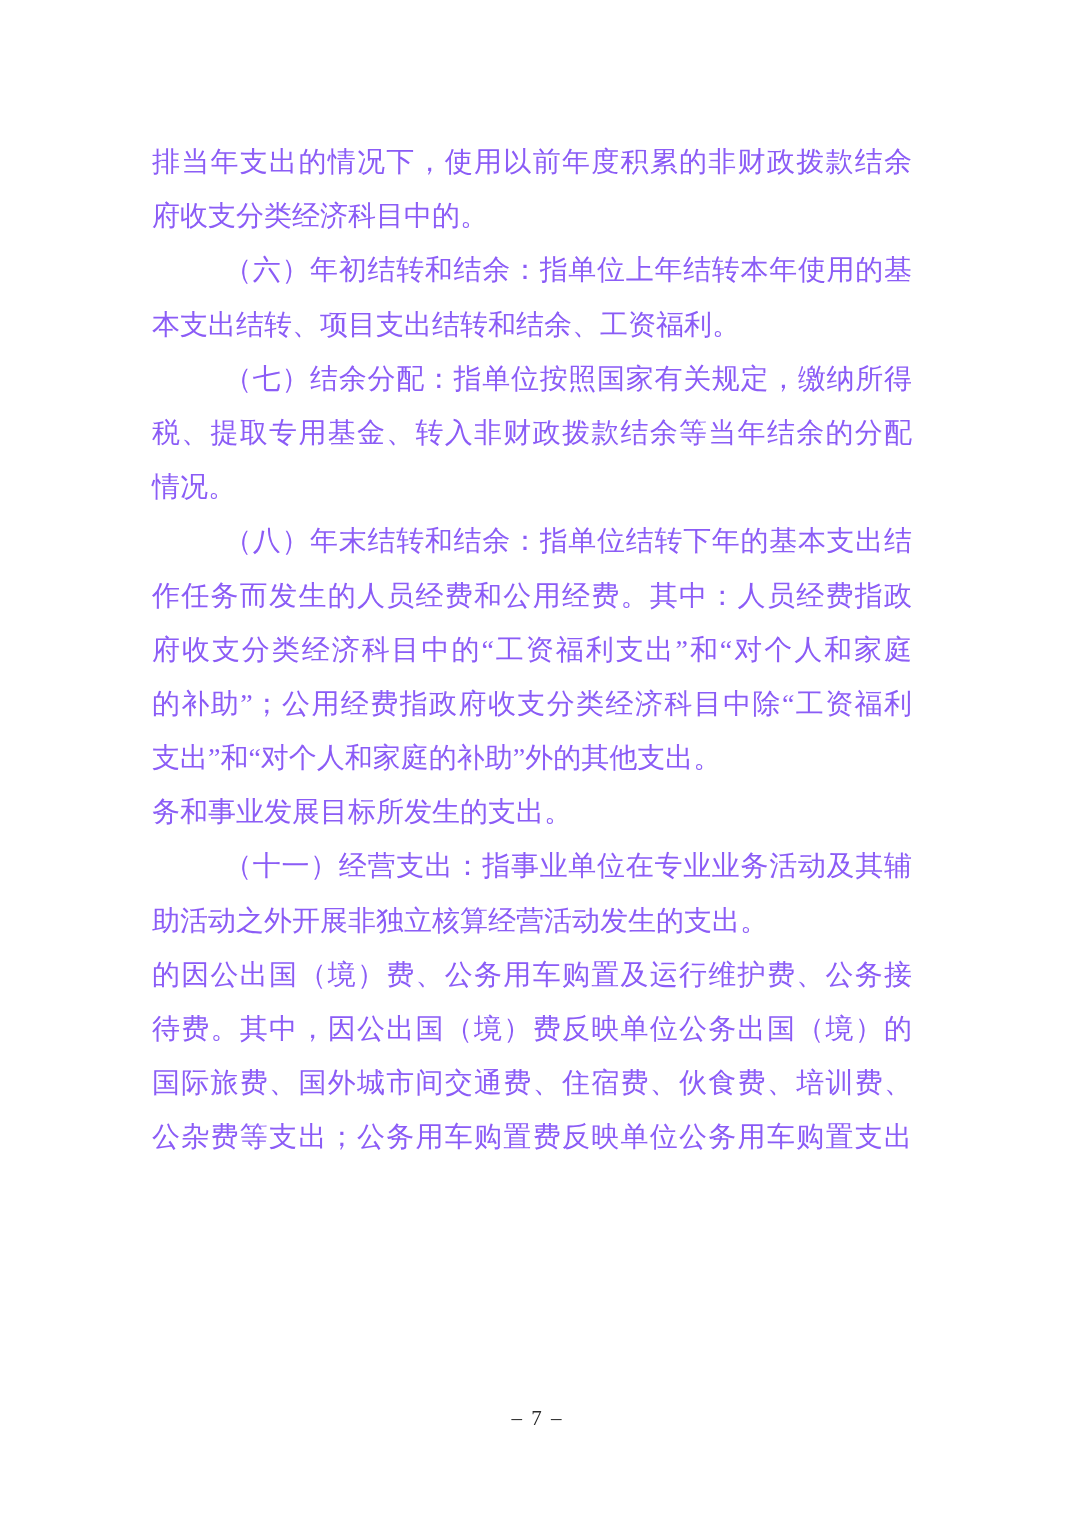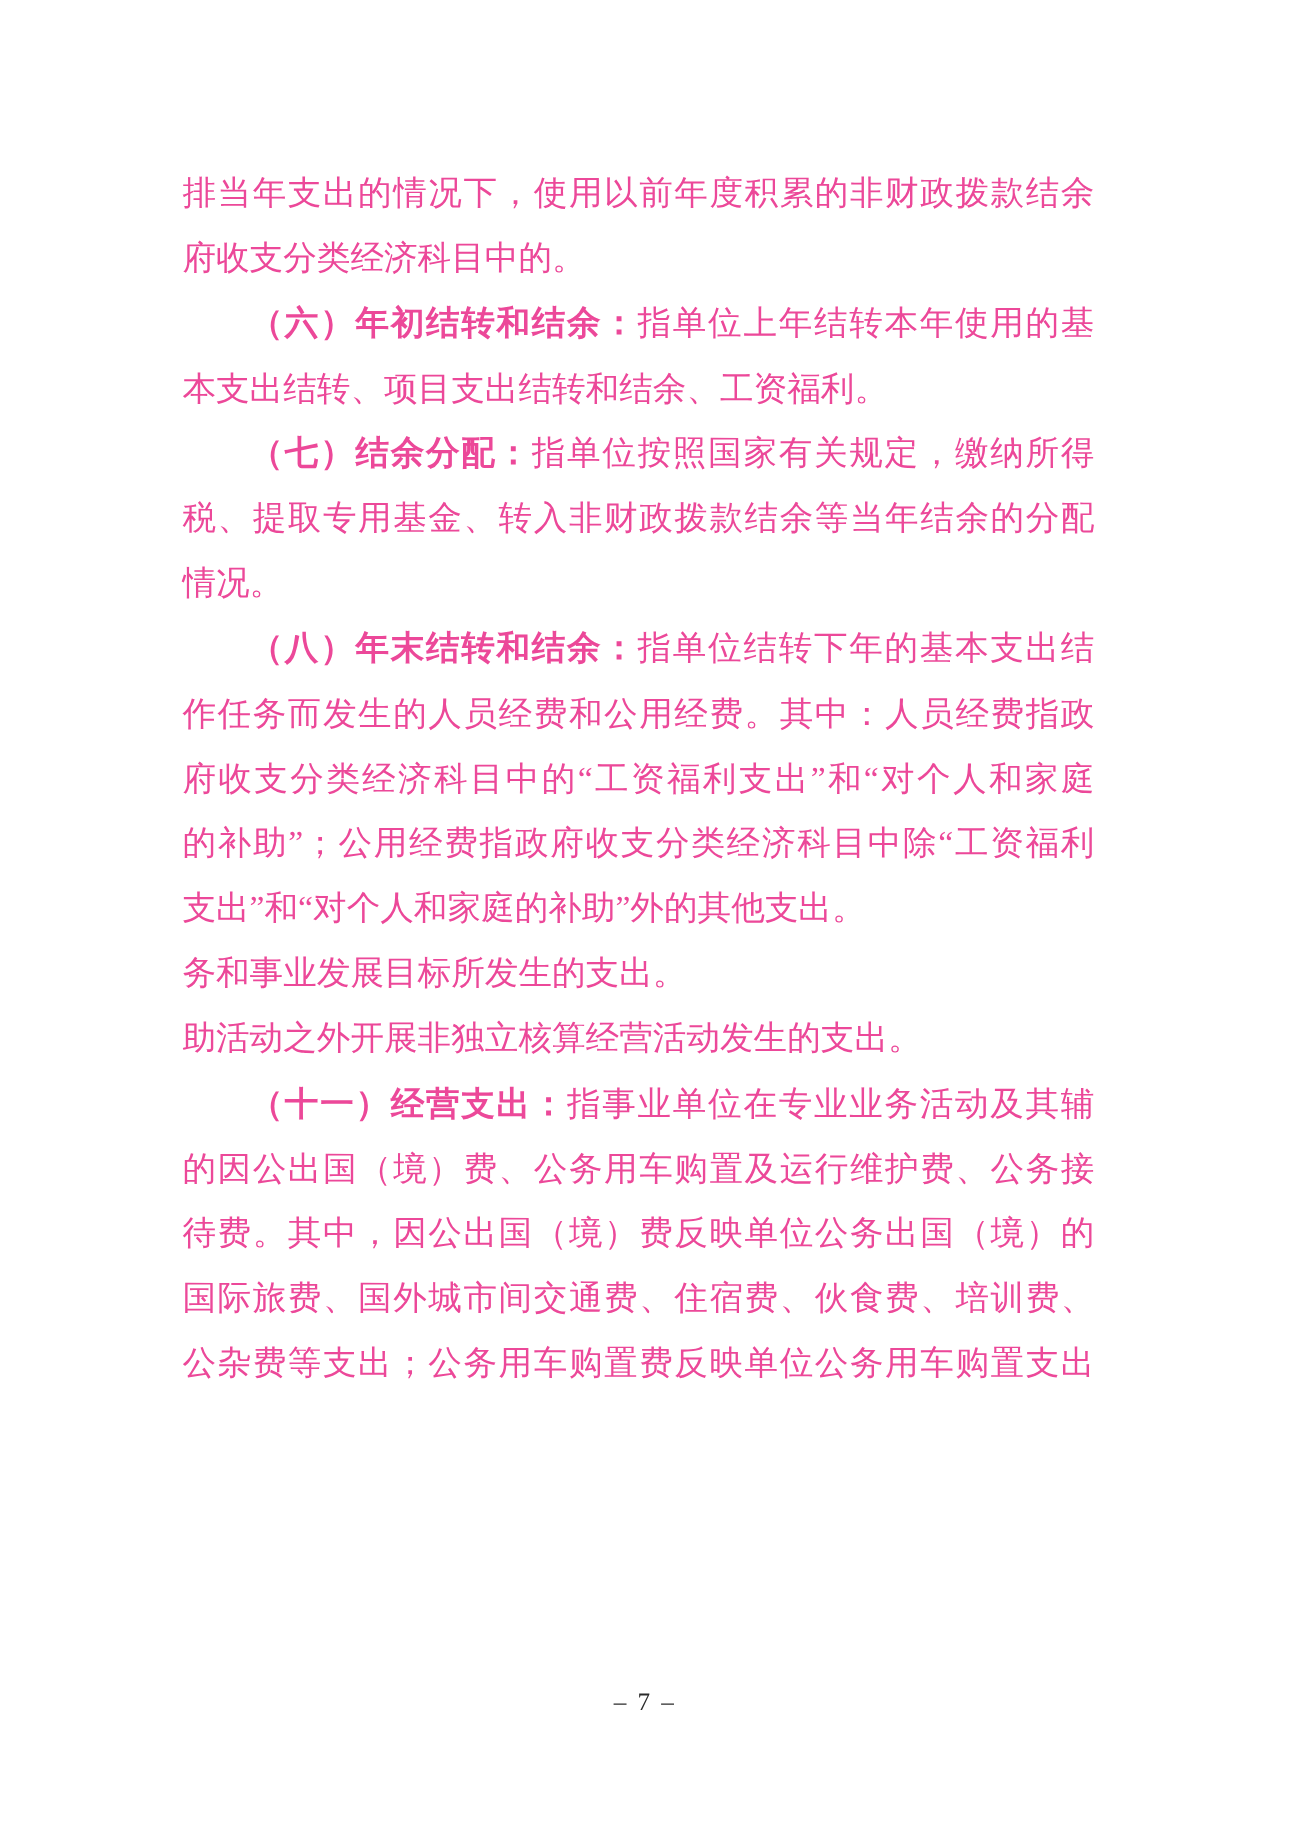--- a/index.html
+++ b/index.html
@@ -14,42 +14,43 @@
     background: #ffffff;
     overflow: hidden;
     font-family: "Liberation Serif", "DejaVu Serif", serif;
   }
   .text-block {
     position: absolute;
     left: 152px;
     top: 135px;
     width: 760px;
     font-size: 28px;
-    color: #ec4899;
+    color: #8b5cf6;
   }
   .line {
     height: 54.2px;
     line-height: 54.2px;
     white-space: normal;
     overflow: visible;
   }
   .line.fill {
     text-align: justify;
     text-align-last: justify;
     text-justify: inter-character;
   }
   .line.short {
     text-align: left;
     text-align-last: left;
   }
   .line.indent {
     text-indent: 2em;
   }
   .lead {
-    font-weight: 700;
+    font-weight: 400;
+    margin-left: 16px;
   }
   .page-footer {
     position: absolute;
     left: 0;
     right: 0;
     top: 1406px;
     text-align: center;
     font-size: 21px;
     color: #2a2a2a;
     letter-spacing: 2px;
@@ -66,21 +67,21 @@
       <div class="line short"><span>本支出结转、项目支出结转和结余、工资福利。</span></div>
       <div class="line fill indent"><span class="lead">（七）结余分配：</span><span>指单位按照国家有关规定，缴纳所得</span></div>
       <div class="line fill"><span>税、提取专用基金、转入非财政拨款结余等当年结余的分配</span></div>
       <div class="line short"><span>情况。</span></div>
       <div class="line fill indent"><span class="lead">（八）年末结转和结余：</span><span>指单位结转下年的基本支出结</span></div>
       <div class="line fill"><span>作任务而发生的人员经费和公用经费。其中：人员经费指政</span></div>
       <div class="line fill"><span>府收支分类经济科目中的“工资福利支出”和“对个人和家庭</span></div>
       <div class="line fill"><span>的补助”；公用经费指政府收支分类经济科目中除“工资福利</span></div>
       <div class="line short"><span>支出”和“对个人和家庭的补助”外的其他支出。</span></div>
       <div class="line short"><span>务和事业发展目标所发生的支出。</span></div>
+      <div class="line fill indent"><span class="lead">（十一）经营支出：</span><span>指事业单位在专业业务活动及其辅</span></div>
       <div class="line short"><span>助活动之外开展非独立核算经营活动发生的支出。</span></div>
-      <div class="line fill indent"><span class="lead">（十一）经营支出：</span><span>指事业单位在专业业务活动及其辅</span></div>
       <div class="line fill"><span>的因公出国（境）费、公务用车购置及运行维护费、公务接</span></div>
       <div class="line fill"><span>待费。其中，因公出国（境）费反映单位公务出国（境）的</span></div>
       <div class="line fill"><span>国际旅费、国外城市间交通费、住宿费、伙食费、培训费、</span></div>
       <div class="line fill"><span>公杂费等支出；公务用车购置费反映单位公务用车购置支出</span></div>
     </div>
   <div class="page-footer">– 7 –</div>
 </div>
 
 </body></html>

